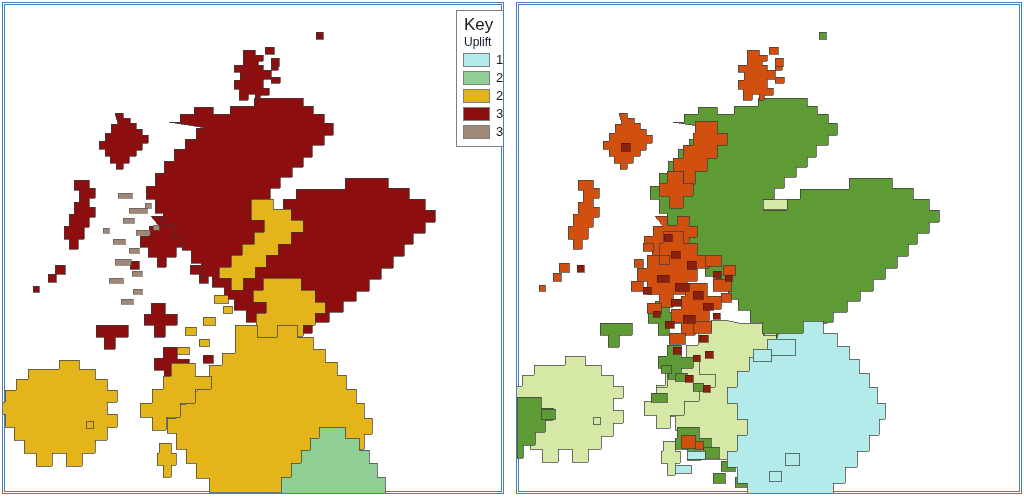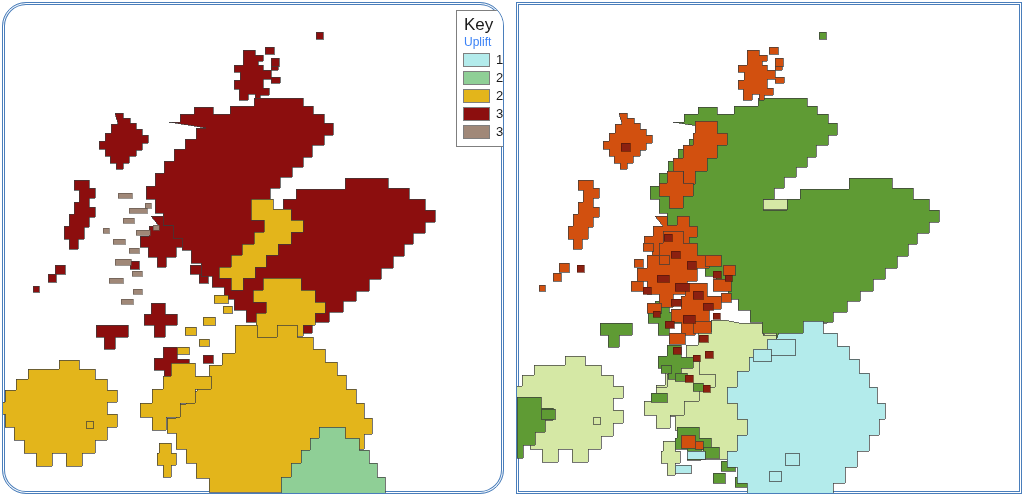--- a/index.html
+++ b/index.html
@@ -12,21 +12,21 @@
 
   
   .panel{
     position:absolute;
     background:#ffffff;
     border:1px solid #4a7ebb;
     box-shadow:0 0 0 1px #ffffff inset, 0 0 0 2px #4a7ebb inset;
     box-sizing:border-box;
     overflow:hidden;
   }
-  #panel-left{left:2px;top:2px;width:502px;height:492px;border-radius:24px;}
+  #panel-left{left:2px;top:2px;width:502px;height:492px;}
   #panel-right{left:516px;top:2px;width:506px;height:492px;}
 
   .map-svg{position:absolute;left:0;top:0;display:block;}
 
   
   .legend{
     position:absolute;
     background:#ffffff;
     border:1px solid #7f7f7f;
     box-sizing:border-box;
@@ -34,21 +34,21 @@
   }
   .legend-title{
     font-size:17px;
     color:#1a1a1a;
     line-height:19px;
     margin:0 0 1px 1px;
     letter-spacing:0px;
   }
   .legend-sub{
     font-size:12px;
-    color:#3b82f6;
+    color:#0f172a;
     line-height:14px;
     margin:0 0 2px 1px;
   }
   .legend-rows{display:flex;flex-direction:column;}
   .legend-row{
     display:flex;
     align-items:center;
     height:18px;
   }
   .swatch{

